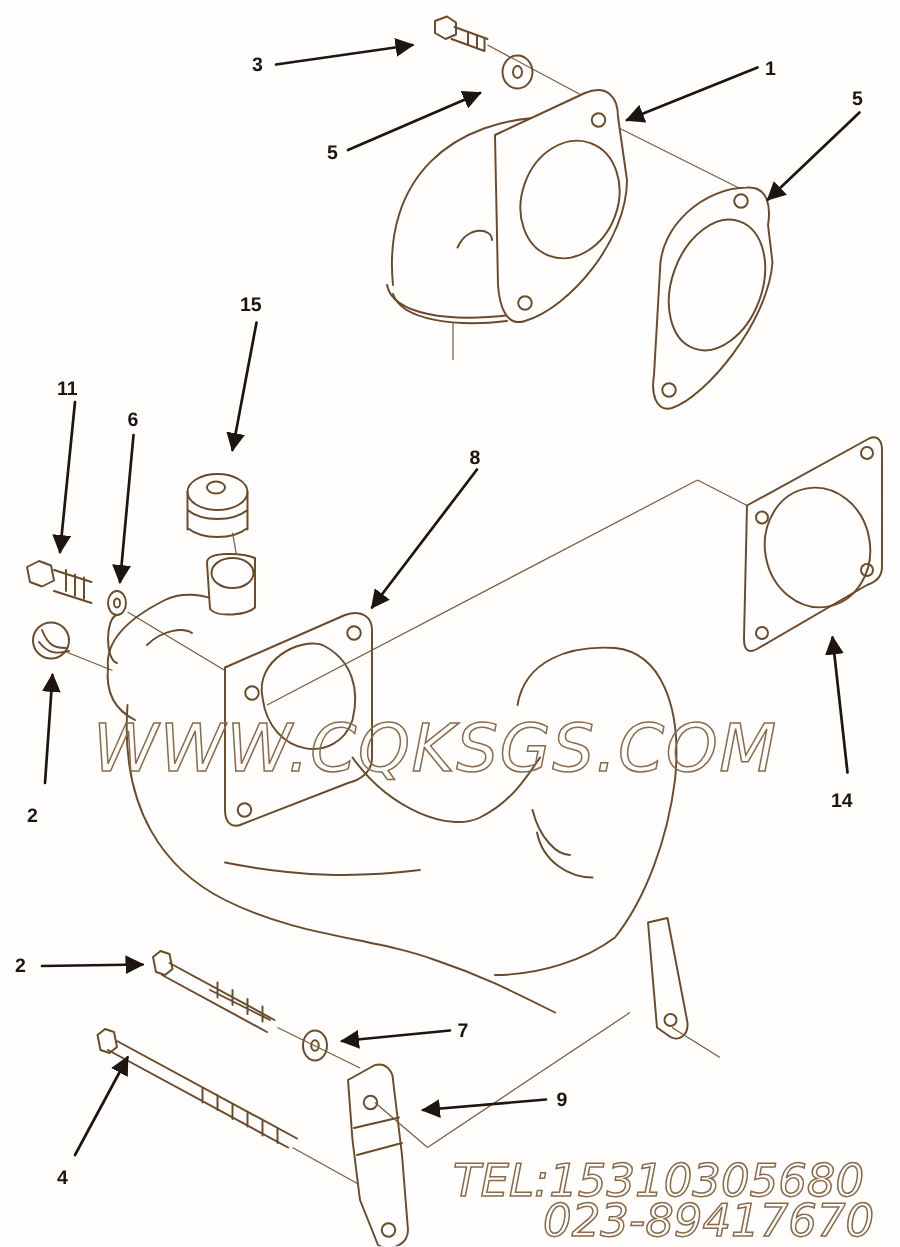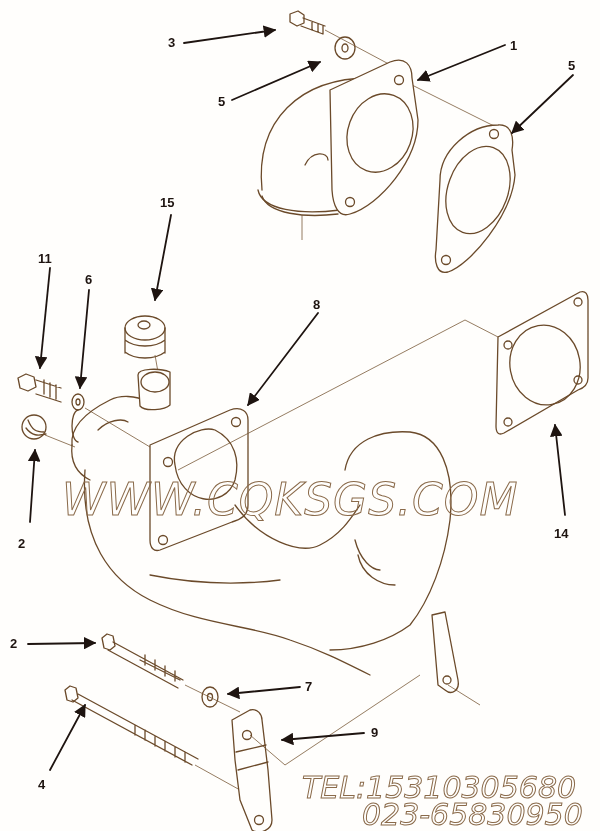--- a/index.html
+++ b/index.html
@@ -164,14 +164,14 @@
   <span class="callout" style="left:313px;top:297px">8</span>
   <span class="callout" style="left:371px;top:725px">9</span>
   <span class="callout" style="left:18px;top:536px">2</span>
   <span class="callout" style="left:160px;top:195px">15</span>
   <span class="callout" style="left:38px;top:251px">11</span>
   <span class="callout" style="left:568px;top:58px">5</span>
   <span class="callout" style="left:554px;top:526px">14</span>
 
   <span class="wm" style="left:62px;top:474px;font-size:44px;letter-spacing:1px;">WWW.CQKSGS.COM</span>
   <span class="wm" style="left:302px;top:770px;font-size:30px;">TEL:15310305680</span>
-  <span class="wm" style="left:362px;top:797px;font-size:30px;">023-65830950</span>
+  <span class="wm" style="left:362px;top:797px;font-size:30px;">023-89417670</span>
 </div>
 
 </body></html>

